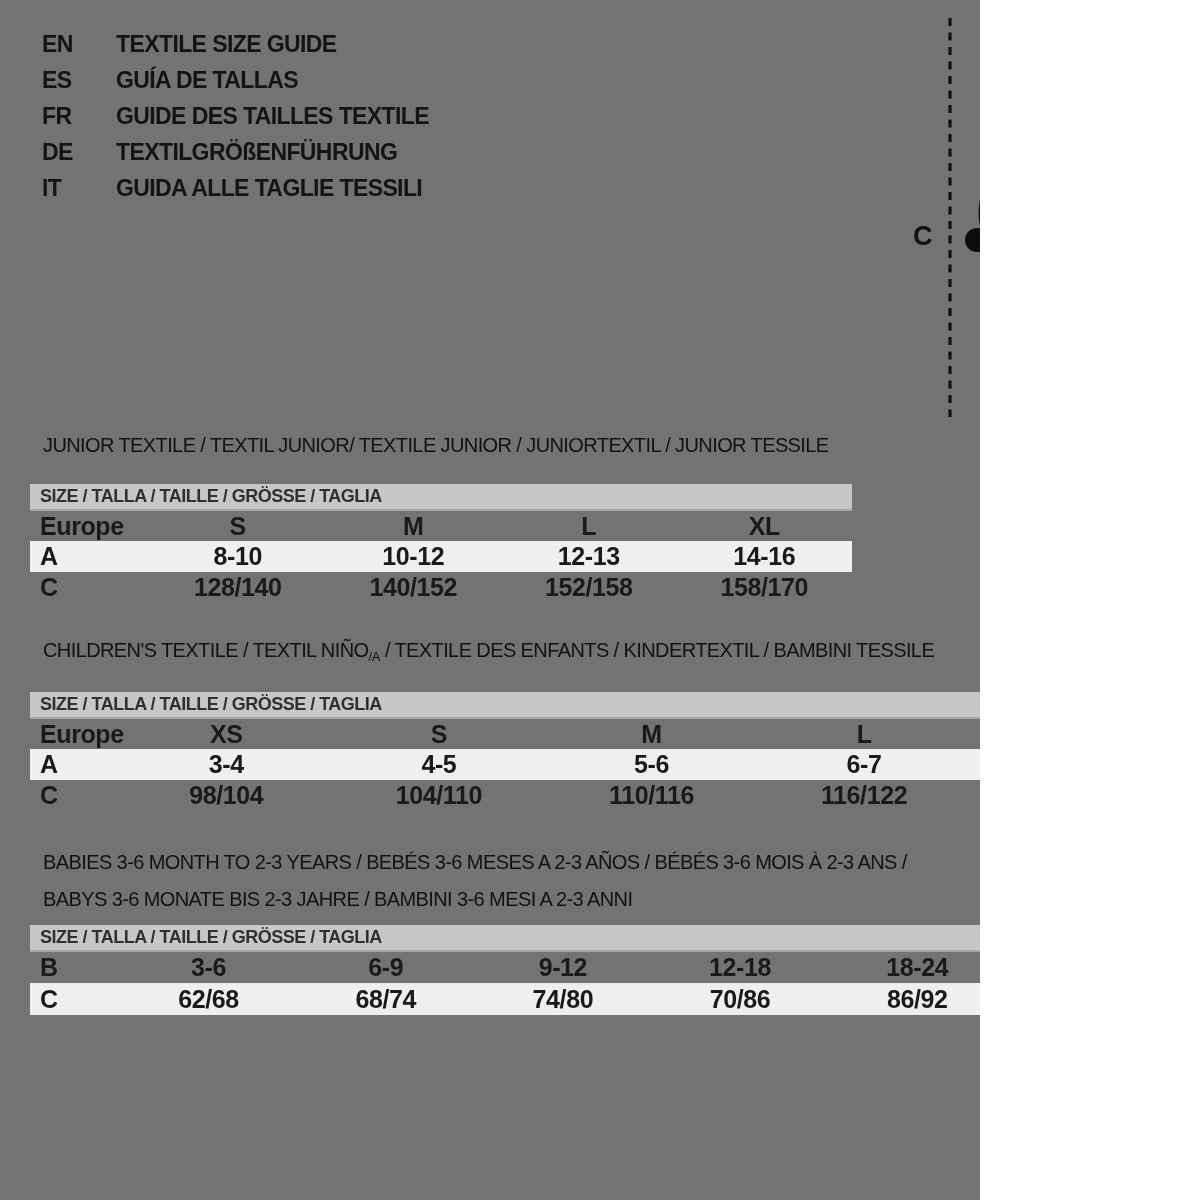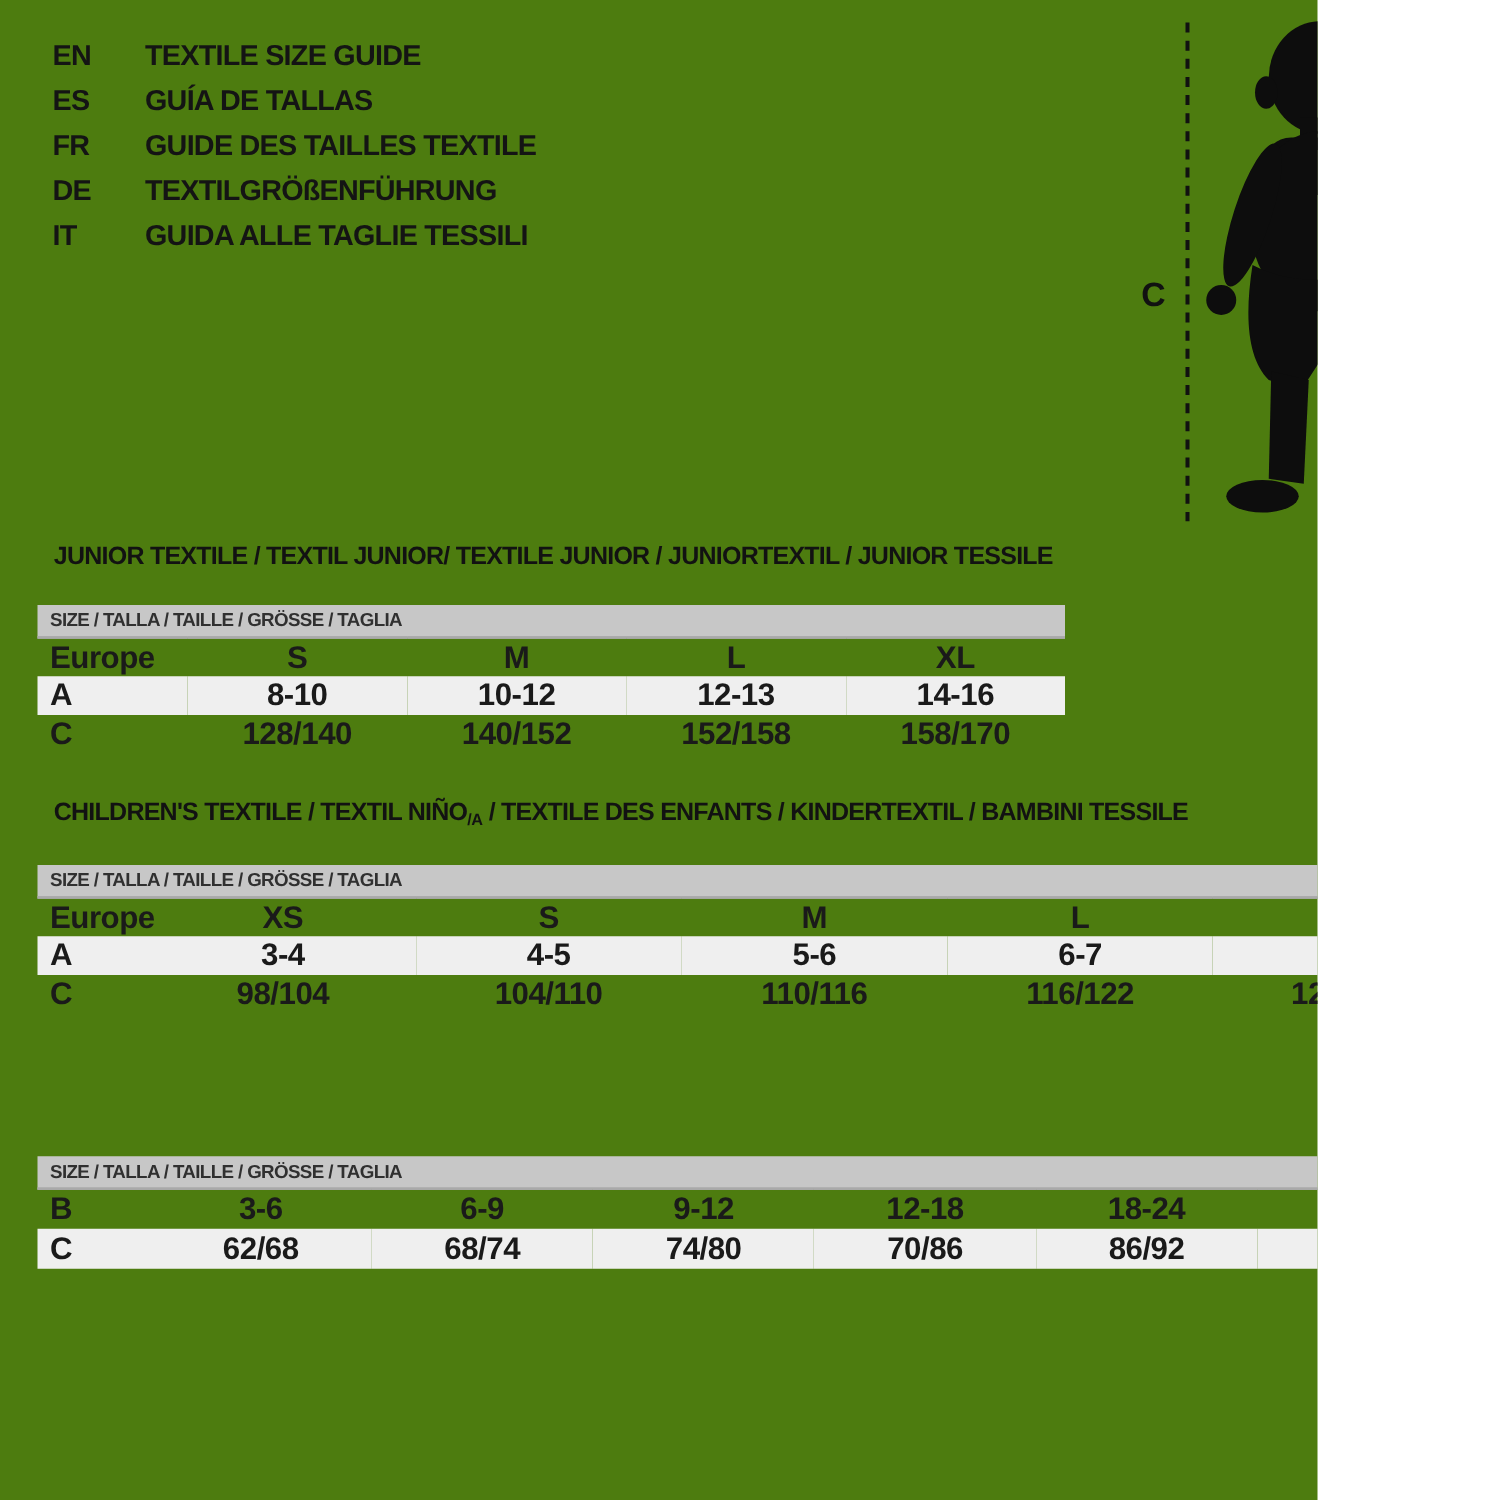--- a/index.html
+++ b/index.html
@@ -2,41 +2,41 @@
 <html><head>
 <meta charset="utf-8">
 <style>
   * { margin:0; padding:0; box-sizing:border-box; }
   html,body { background:#ffffff; }
   body {
     width:1200px; height:1200px;
     font-family:"Liberation Sans", sans-serif;
     color:#141414;
   }
-  .canvas { position:relative; width:1054px; height:1200px; background:#4d7c0f; overflow:hidden; }
+  .canvas { position:relative; width:980px; height:1200px; background:#737373; overflow:hidden; }
 
   
   .lang-list { position:absolute; left:42px; top:26px; }
   .lang-row { display:flex; height:36px; align-items:center; font-size:23px; font-weight:700; letter-spacing:-0.6px; white-space:nowrap; }
   .lang-code { width:74px; }
 
   
   .figure { position:absolute; left:905px; top:12px; width:250px; height:412px; }
 
   
-  .section-title { position:absolute; font-size:20px; font-weight:700; letter-spacing:-0.6px; white-space:nowrap; color:#121212; }
+  .section-title { position:absolute; font-size:20px; font-weight:400; letter-spacing:-0.6px; white-space:nowrap; color:#121212; }
   .section-title .subsized { font-size:13px; vertical-align:-4px; letter-spacing:-0.4px; }
   .title-2line { line-height:37px; }
 
   
   .size-table { position:absolute; border-collapse:collapse; table-layout:fixed; }
   .size-table th.bar {
     background:#c7c7c7;
     border-bottom:2px solid #a9a9a9;
-    font-size:15px; font-weight:700; letter-spacing:-0.5px;
+    font-size:18px; font-weight:700; letter-spacing:-0.5px;
     text-align:left; padding:0 0 1px 10px; height:26px; color:#303030;margin-left:16px;
   }
   .size-table td {
     height:31px; font-size:25px; font-weight:700; letter-spacing:-0.4px;
     text-align:center; vertical-align:middle; color:#1a1a1a;
   }
   .size-table td.rl { text-align:left; padding-left:10px; }
   .size-table tr.shaded td { background:#efefef; }
   .t-junior   { left:30px; top:484px; width:822px; }
   .t-children { left:30px; top:692px; width:1153px; }
@@ -188,20 +188,24 @@
         <td class="rl">C</td>
         <td>98/104</td>
         <td>104/110</td>
         <td>110/116</td>
         <td>116/122</td>
         <td>122/106</td>
       </tr>
     </tbody>
   </table>
 
+  <h2 class="section-title title-2line" style="left:43px; top:844px;">
+    <div>BABIES 3-6 MONTH TO 2-3 YEARS / BEBÉS 3-6 MESES A 2-3 AÑOS / BÉBÉS 3-6 MOIS À 2-3 ANS /</div>
+    <div>BABYS 3-6 MONATE BIS 2-3 JAHRE / BAMBINI 3-6 MESI A 2-3 ANNI</div>
+  </h2>
 
   <table class="size-table t-babies">
     <colgroup>
         <col style="width:90px">
         <col>
         <col>
         <col>
         <col>
         <col>
         <col>

